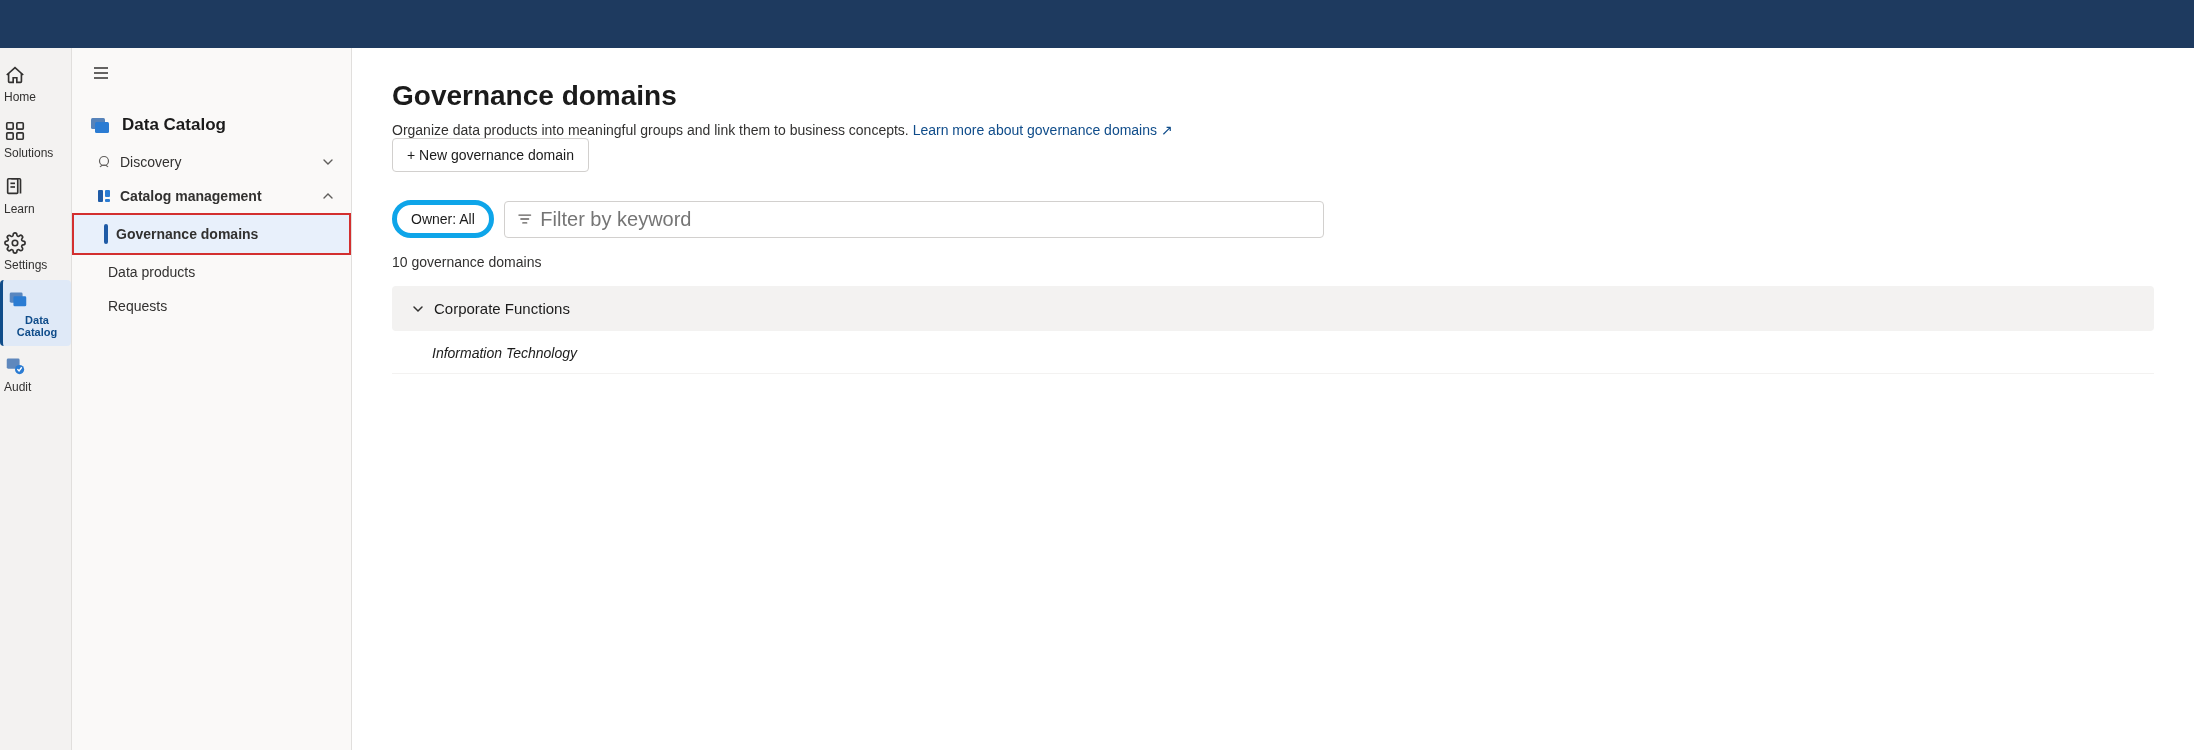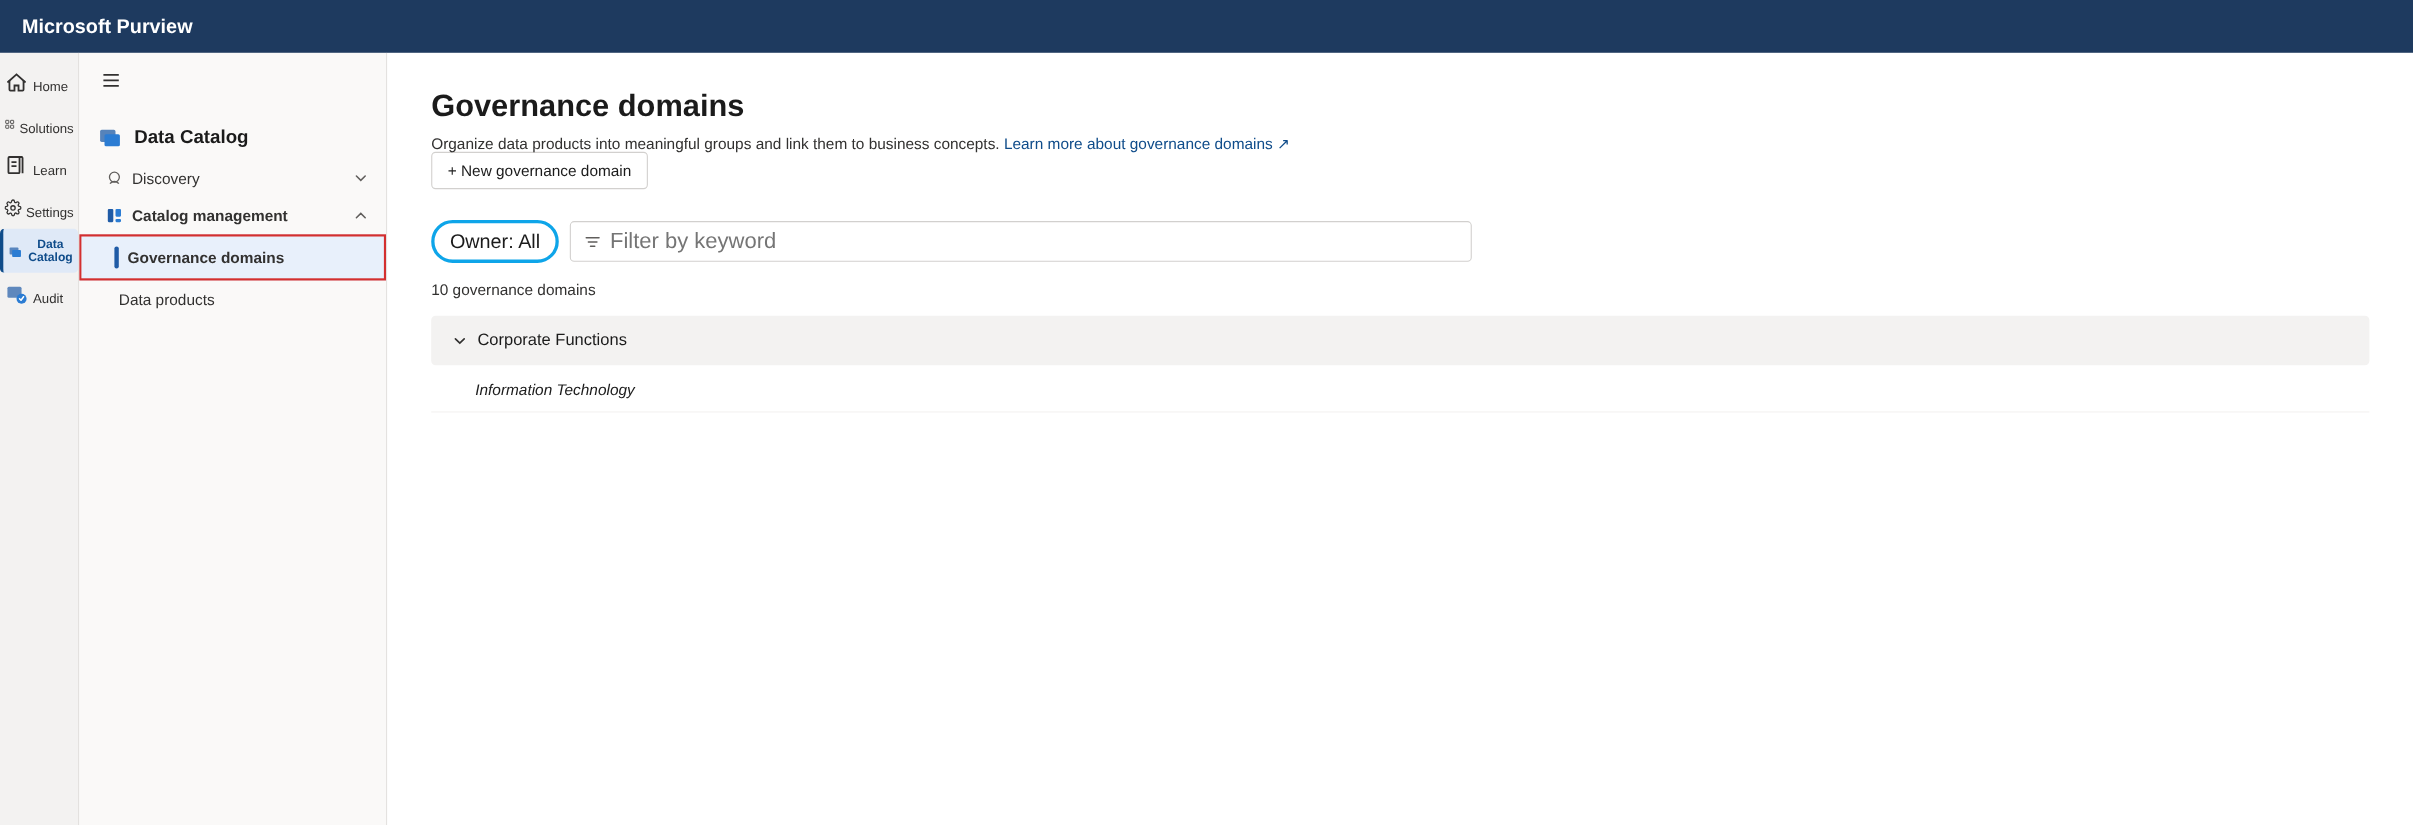--- a/index.html
+++ b/index.html
@@ -54,22 +54,22 @@
       background: #f3f2f1;
       border-right: 1px solid #e1dfdd;
       display: flex;
       flex-direction: column;
       align-items: center;
       padding-top: 8px;
       flex-shrink: 0;
     }
     .icon-nav-item {
       display: flex;
-      flex-direction: row;
-      align-items: flex-end;
+      flex-direction: column;
+      align-items: flex-start;
       padding: 8px 4px;
       cursor: pointer;
       width: 100%;
       border-radius: 4px;
       gap: 4px;
       color: #323130;
       font-size: 12px;
       text-align: center;
     }
     .icon-nav-item.active {
@@ -194,25 +194,25 @@
     }
 
     .filter-row {
       display: flex;
       align-items: center;
       gap: 10px;
       margin-bottom: 16px;
     }
     .owner-btn {
       padding: 6px 14px;
-      border: 3px solid #0ea5e9;
+      border: 5px solid #0ea5e9;
       border-radius: 20px;
       background: white;
       cursor: pointer;
-      font-size: 18px;
+      font-size: 14px;
       color: #1b1b1b;
     }
     .keyword-filter {
       display: flex;
       align-items: center;
       gap: 8px;
       border: 1px solid #d2d0ce;
       border-radius: 4px;
       padding: 6px 12px;
       flex: 1;
@@ -253,21 +253,20 @@
       font-style: italic;
       border-bottom: 1px solid #f3f2f1;
     }
 
     .chevron-icon { flex-shrink: 0; }
   </style>
 </head>
 <body>
 
 <div class="topbar">
-  <span class="topbar-title">Microsoft Purview</span>
 </div>
 
 <div class="main-layout">
 
   <nav class="icon-nav">
 
     <div class="icon-nav-item">
       <svg viewBox="0 0 24 24" fill="none" stroke="currentColor" stroke-width="1.8">
         <path d="M3 12L12 4l9 8"></path>
         <path d="M5 10v9a1 1 0 001 1h4v-5h4v5h4a1 1 0 001-1v-9"></path>
@@ -372,20 +371,23 @@
     <div class="governance-domains-item">
       <div class="gov-domain-indicator"></div>
       <span>Governance domains</span>
     </div>
 
     <div class="sidebar-nav-sub">
       <span>Data products</span>
     </div>
 
 
+    <div class="sidebar-nav-sub">
+      <span>Requests</span>
+    </div>
 
   </div>
 
   <div class="content">
 
     <h1 class="page-title">Governance domains</h1>
 
     <p class="page-subtitle">
       <span>Organize data products into meaningful groups and link them to business concepts.</span>
       <a href="#">Learn more about governance domains ↗</a>

